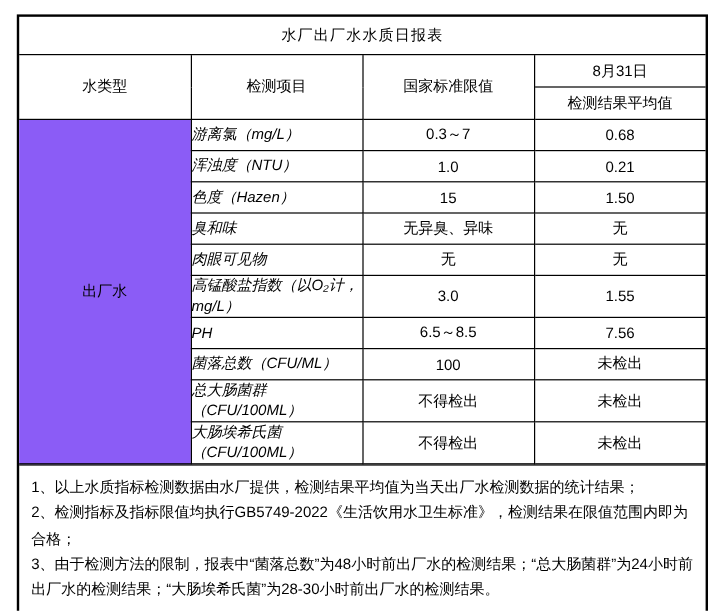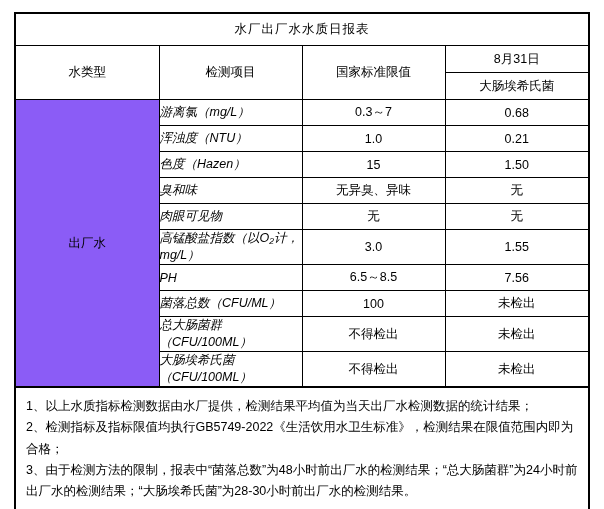--- a/index.html
+++ b/index.html
@@ -115,21 +115,21 @@
           <td class="title-cell" colspan="4">水厂出厂水水质日报表</td>
         </tr>
 
         <tr>
           <td class="hdr hdr-tall" rowspan="2" style="width:104px;">水类型</td>
           <td class="hdr hdr-tall" rowspan="2" style="width:214px;">检测项目</td>
           <td class="hdr hdr-tall" rowspan="2" style="width:132px;">国家标准限值</td>
           <td class="date-cell">8月31日</td>
         </tr>
         <tr>
-          <td class="subhdr">大肠埃希氏菌</td>
+          <td class="subhdr">检测结果平均值</td>
         </tr>
 
         <tr>
           <td class="cat-cell" rowspan="10">出厂水</td>
           <td class="item-cell">游离氯（mg/L）</td>
           <td class="val-cell">0.3～7</td>
           <td class="val-cell">0.68</td>
         </tr>
         <tr>
           <td class="item-cell">浑浊度（NTU）</td>

